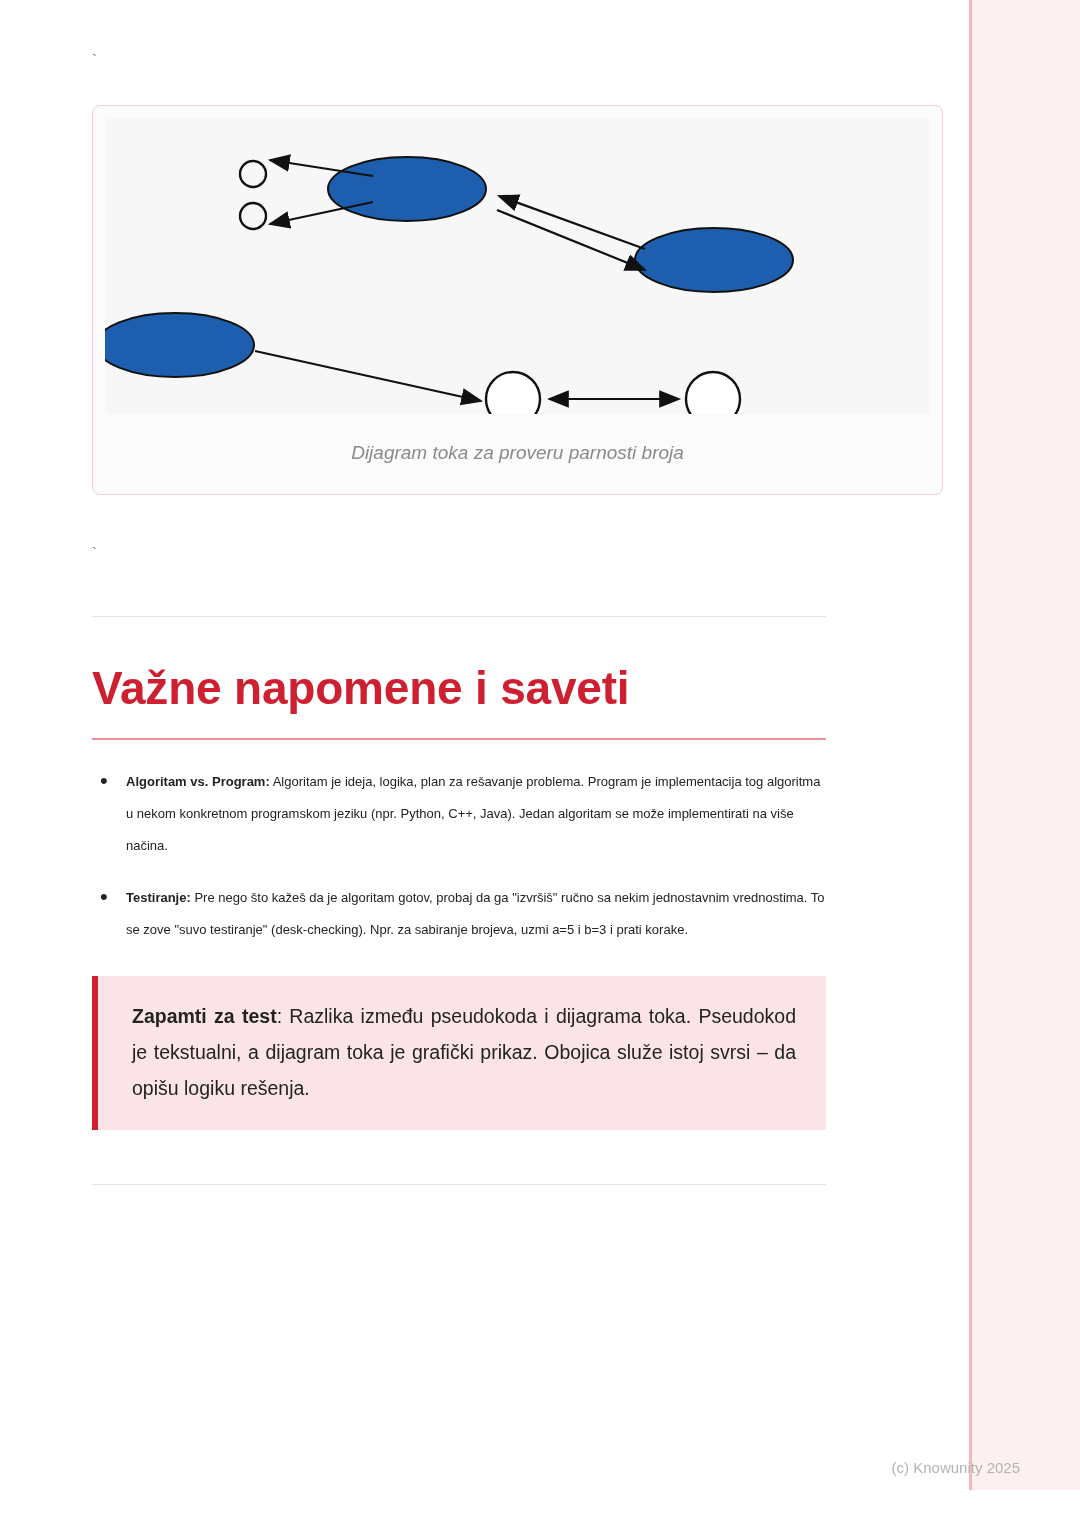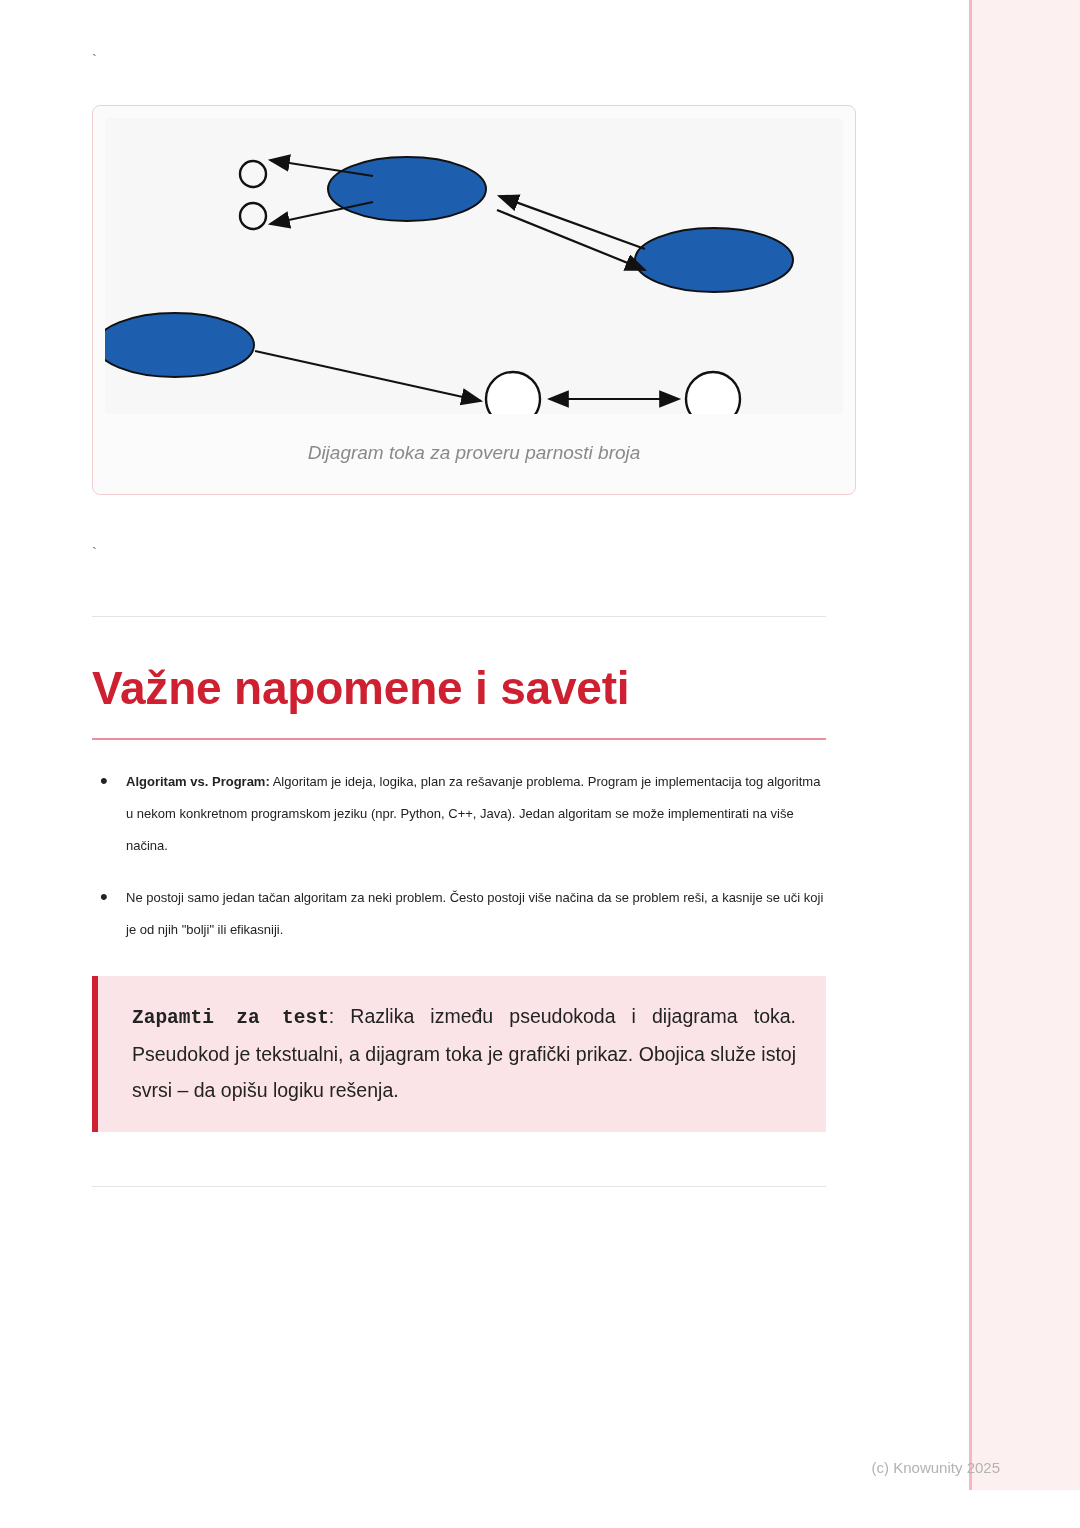--- a/index.html
+++ b/index.html
@@ -39,21 +39,21 @@
     font-size: 15px;
     color: #6b6b6b;
     line-height: 1;
   }
   .tick-top { margin-top: 52px; }
   .tick-mid { margin-top: 50px; }
 
   
   .figure-card {
     margin-top: 38px;
-    width: 764px;
+    width: 851px;
     box-sizing: border-box;
     background: #fbfbfb;
     border: 1px solid #f2cdd2;
     border-radius: 8px;
     padding: 12px;
   }
   .figure-inner {
     background: #f7f7f7;
     border-radius: 4px;
     height: 296px;
@@ -122,32 +122,32 @@
     margin-top: 30px;
     padding: 22px 30px 24px 34px;
   }
   .callout p {
     margin: 0;
     font-size: 19.5px;
     line-height: 36px;
     color: #232323;
     text-align: justify;
   }
-  .callout p b { font-weight: bold; font-family: Liberation Mono, monospace; }
+  .callout p b { font-weight: bold; }
 
   .bottom-divider {
     height: 1px;
     background: #e4e4e4;
     width: 734px;
     margin-top: 54px;
   }
 
   .copyright {
     position: absolute;
-    right: 80px;
+    right: 60px;
     bottom: 52px;
     font-size: 15px;
     color: #b3b3b3;
     font-family: "Liberation Sans", sans-serif;
   }
   svg { display: block; }
 </style>
 </head>
 <body>
 
@@ -195,21 +195,21 @@
   <div class="divider"></div>
 
   <h1 class="section-title">Važne napomene i saveti</h1>
   <div class="title-rule"></div>
 
   <ul class="notes">
     <li>
       <b>Algoritam vs. Program:</b><span> Algoritam je ideja, logika, plan za rešavanje problema. Program je implementacija tog algoritma u nekom konkretnom programskom jeziku (npr. Python, C++, Java). Jedan algoritam se može implementirati na više načina.</span>
     </li>
     <li>
-      <b></b><span>Ne postoji samo jedan tačan algoritam za neki problem. Često postoji više načina da se problem reši, a kasnije se uči koji je od njih "bolji" ili efikasniji.</span>
+      <b>Testiranje:</b><span> Pre nego što kažeš da je algoritam gotov, probaj da ga "izvršiš" ručno sa nekim jednostavnim vrednostima. To se zove "suvo testiranje" (desk-checking). Npr. za sabiranje brojeva, uzmi a=5 i b=3 i prati korake.</span>
     </li>
   </ul>
 
   <div class="callout">
     <p><b>Zapamti za test</b><span>: Razlika između pseudokoda i dijagrama toka. Pseudokod je tekstualni, a dijagram toka je grafički prikaz. Obojica služe istoj svrsi – da opišu logiku rešenja.</span></p>
   </div>
 
   <div class="bottom-divider"></div>
 
 </div>

